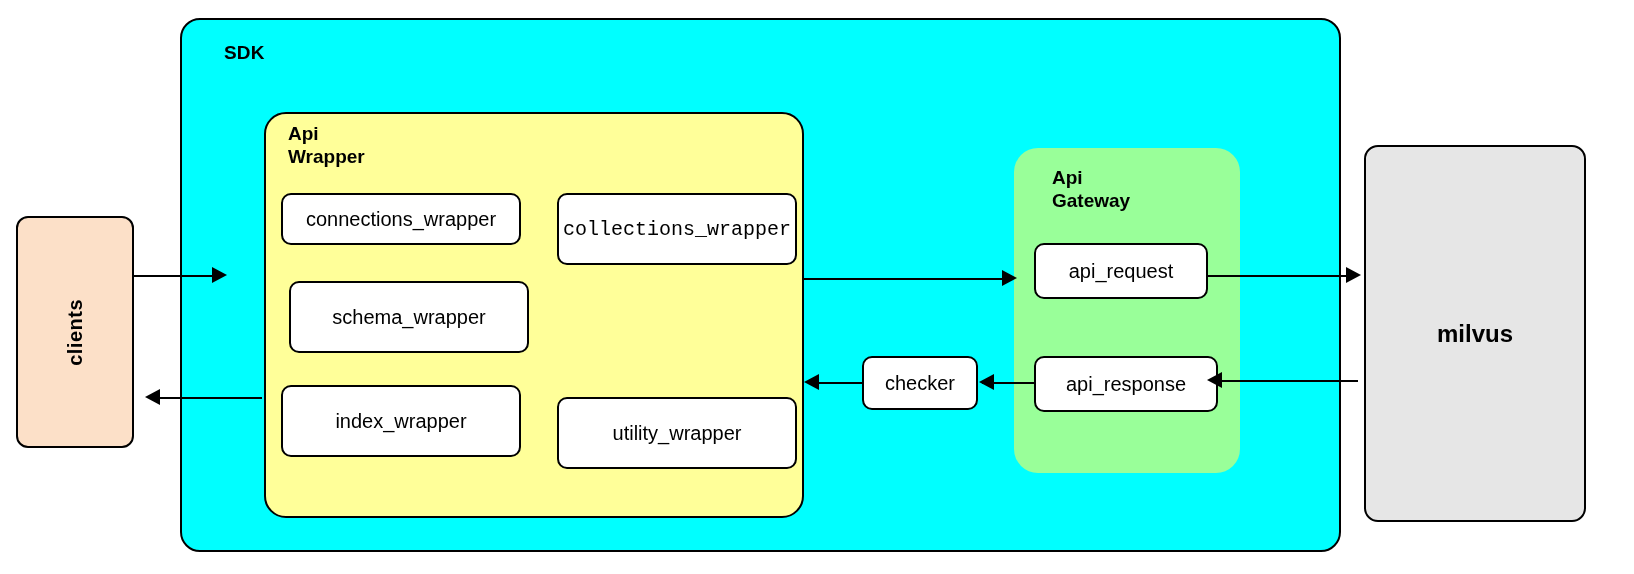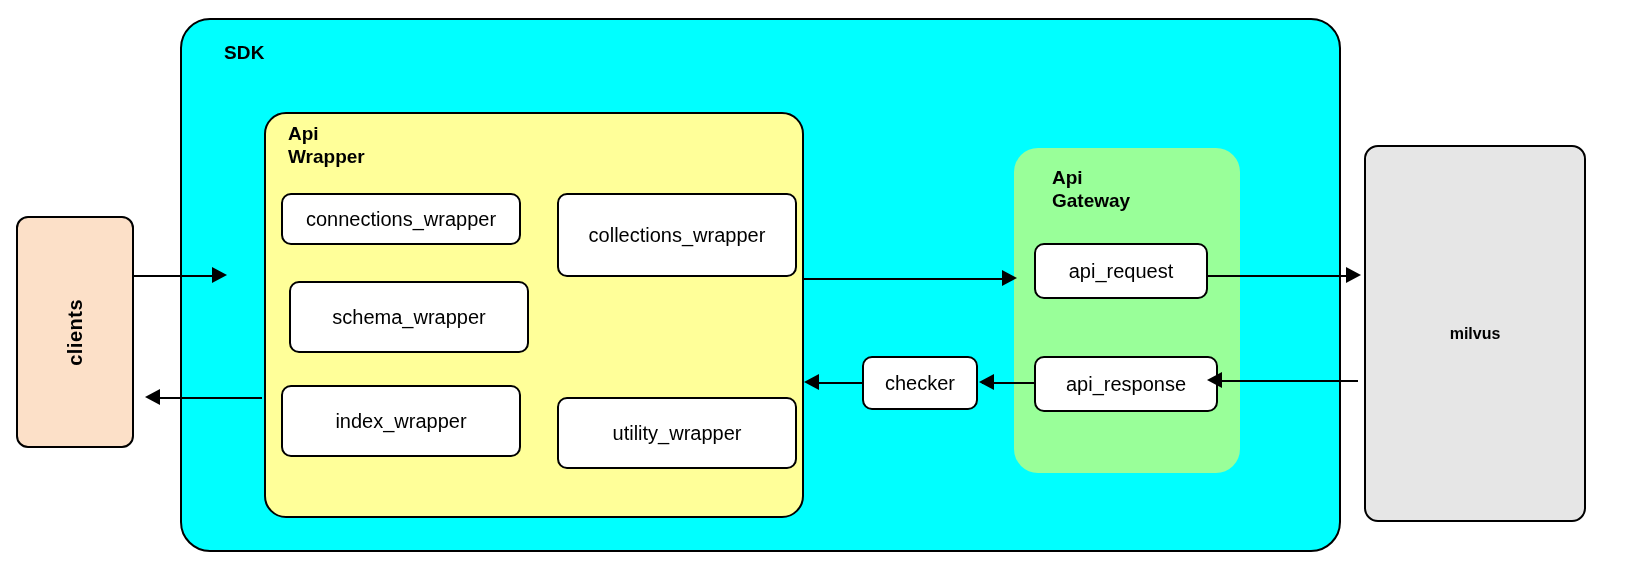--- a/index.html
+++ b/index.html
@@ -30,21 +30,21 @@
   }
 
   
   .sdk-box {
     left: 180px;
     top: 18px;
     width: 1161px;
     height: 534px;
     background: #00ffff;
     border: 2px solid #000000;
-    border-radius: 30px;
+    border-radius: 20px;
     display: block;
   }
   .sdk-label {
     position: absolute;
     left: 42px;
     top: 22px;
     font-size: 19px;
     font-weight: bold;
     color: #000000;
     letter-spacing: 0.2px;
@@ -125,21 +125,21 @@
 
   
   .milvus-box {
     left: 1364px;
     top: 145px;
     width: 222px;
     height: 377px;
     background: #e6e6e6;
     border: 2px solid #000000;
     border-radius: 14px;
-    font-size: 16px;
+    font-size: 24px;
     font-weight: bold;
   }
 
   
   .checker-box {
     left: 860px;
     top: 354px;
     width: 116px;
     height: 54px;
     font-size: 20px;
@@ -177,21 +177,21 @@
   <div class="node sdk-box">
     <span class="sdk-label">SDK</span>
 
     <div class="node wrapper-box" style="left:82px; top:92px;">
       <span class="wrapper-label">Api
 Wrapper</span>
 
       <div class="node leaf" style="left:15px; top:79px; width:240px; height:52px;">
         <span>connections_wrapper</span>
       </div>
-      <div class="node leaf" style="left:291px; top:79px; width:240px; height:84px;">
+      <div class="node leaf" style="left:291px; top:79px; width:240px; height:72px;font-family:Liberation Mono, monospace;">
         <span>collections_wrapper</span>
       </div>
 
       <div class="node leaf" style="left:15px; top:167px; width:240px; height:72px;margin-left:8px;">
         <span>schema_wrapper</span>
       </div>
 
       <div class="node leaf" style="left:15px; top:271px; width:240px; height:72px;">
         <span>index_wrapper</span>
       </div>

